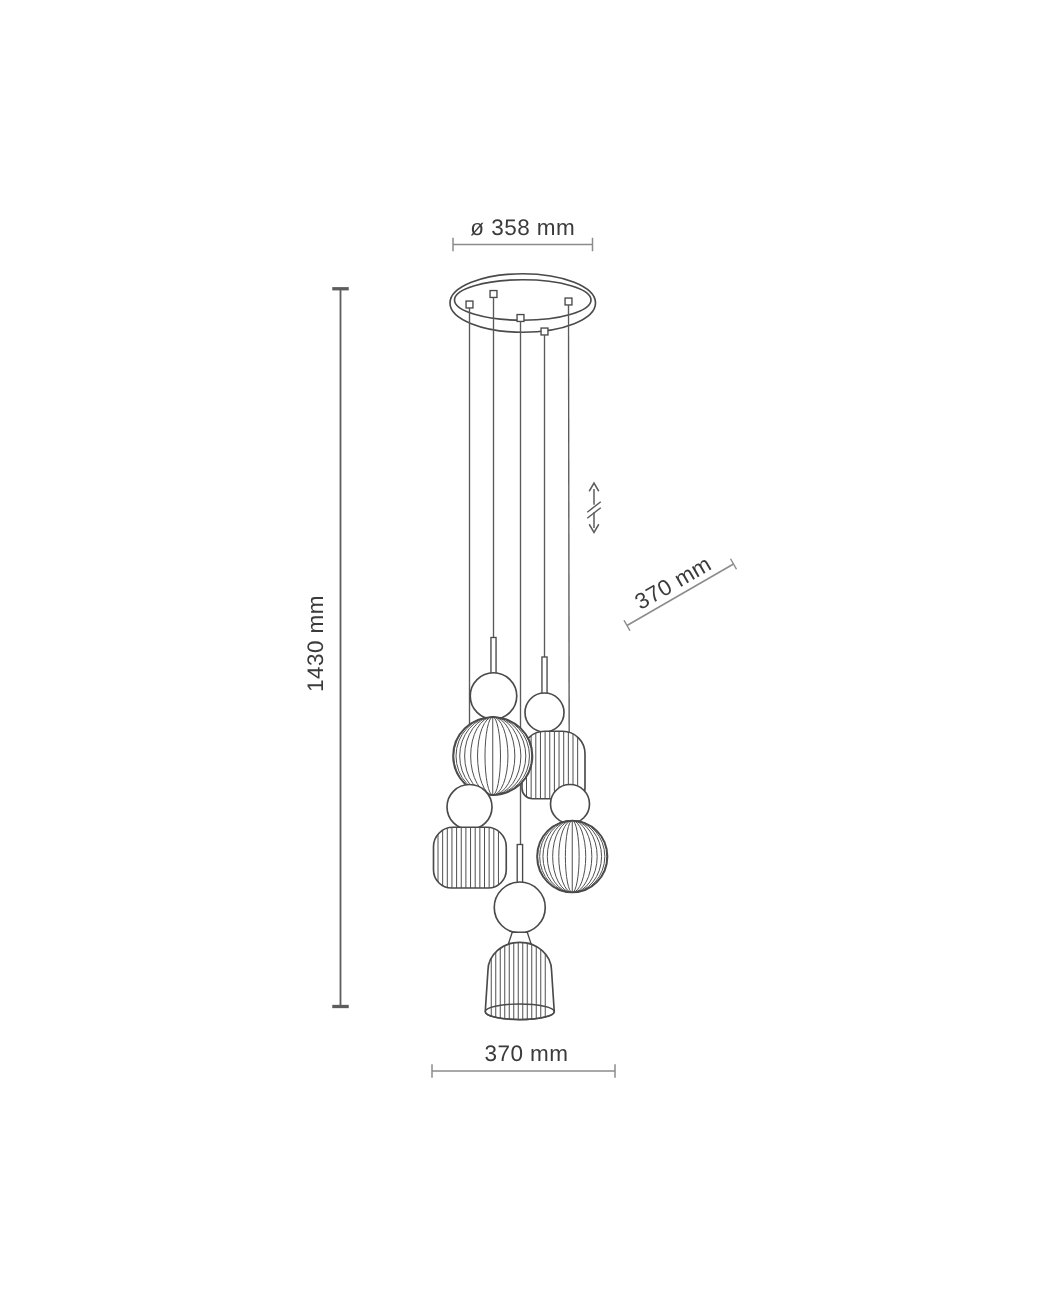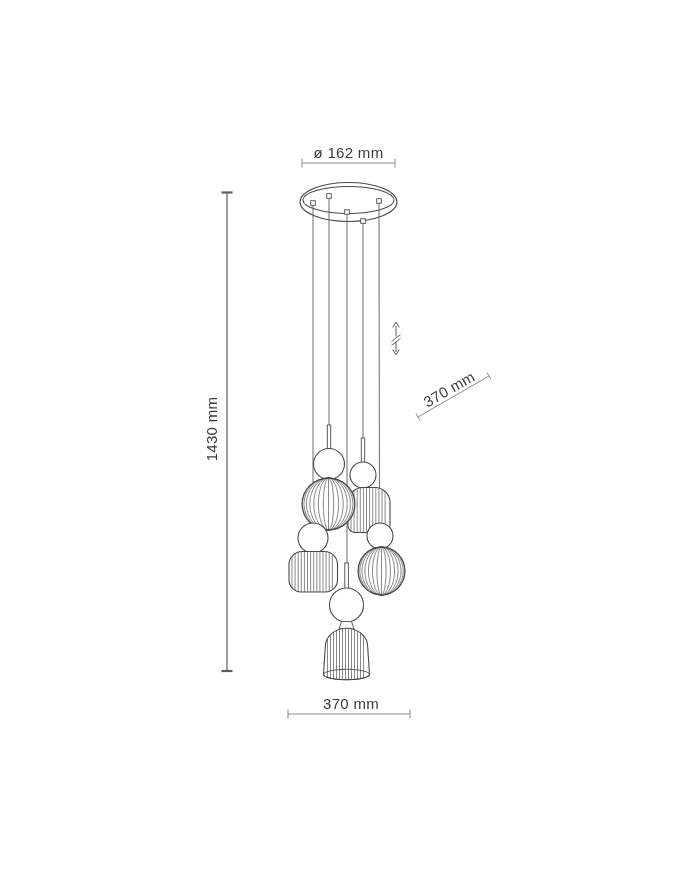--- a/index.html
+++ b/index.html
@@ -200,17 +200,17 @@
           <line x1="357.50" y1="630.93" x2="357.50" y2="679.07" class="rib"></line>
           <line x1="360.50" y1="632.88" x2="360.50" y2="678.63" class="rib"></line>
           <line x1="363.50" y1="635.77" x2="363.50" y2="678.00" class="rib"></line>
           <path d="M 323.5 674.5 L 325.3 647 A 21.2 18.8 0 0 1 367.7 647
              L 369.5 674.5 A 23 5.2 0 0 1 323.5 674.5 Z" class="outline nofill"></path>
           <ellipse cx="346.5" cy="674.5" rx="23" ry="5.2" class="nofill thin-outline"></ellipse>
         </g>
     </g>
   </svg>
 
-  <div class="dim-label" style="left:348.5px;top:152px">ø 162 mm</div>
+  <div class="dim-label" style="left:348.5px;top:152px">ø 358 mm</div>
   <div class="dim-label rot90" style="left:211px;top:429px">1430 mm</div>
   <div class="dim-label rot30" style="left:449px;top:389px">370 mm</div>
   <div class="dim-label" style="left:351px;top:703px">370 mm</div>
 </div>
 
 </body></html>

